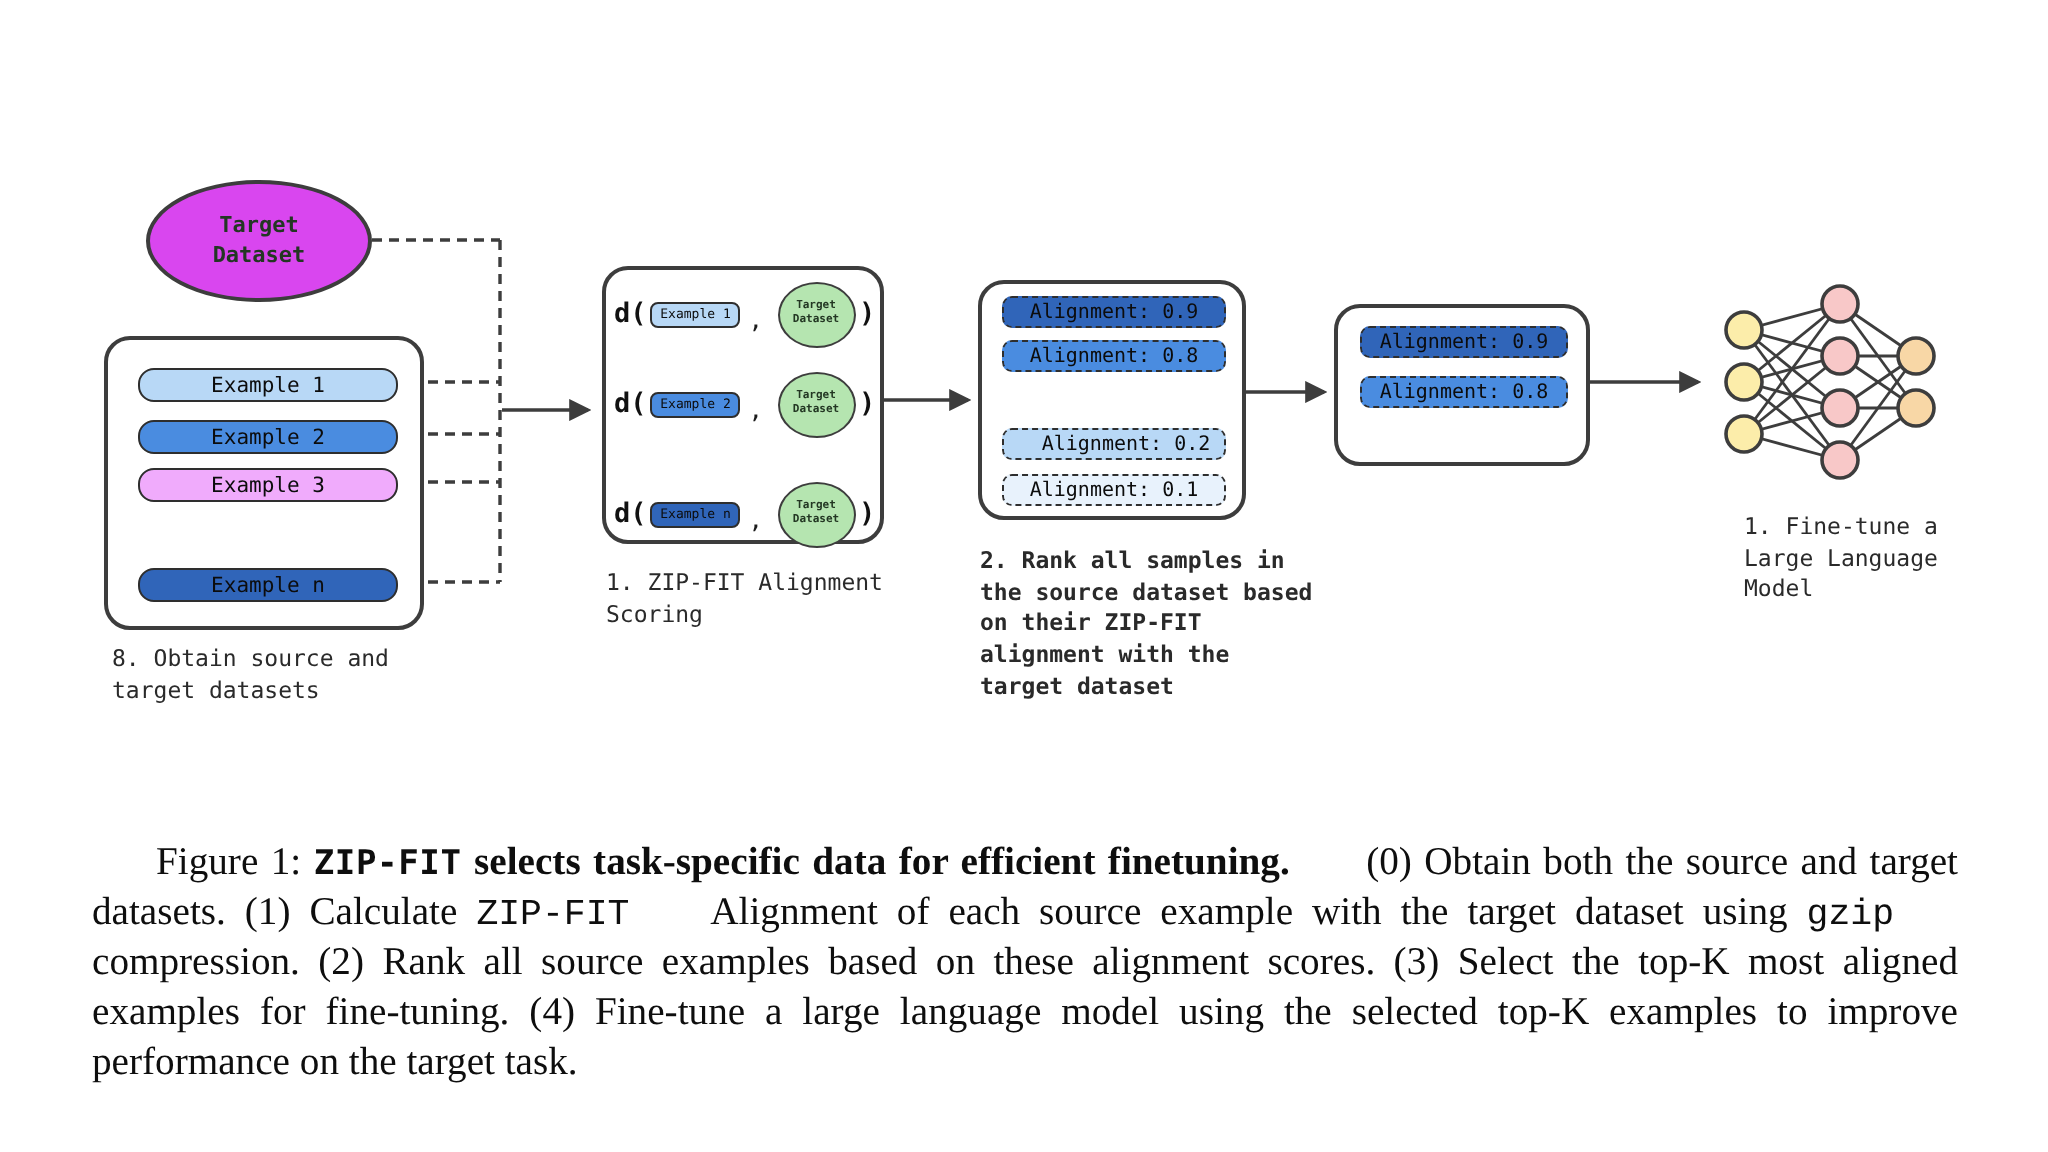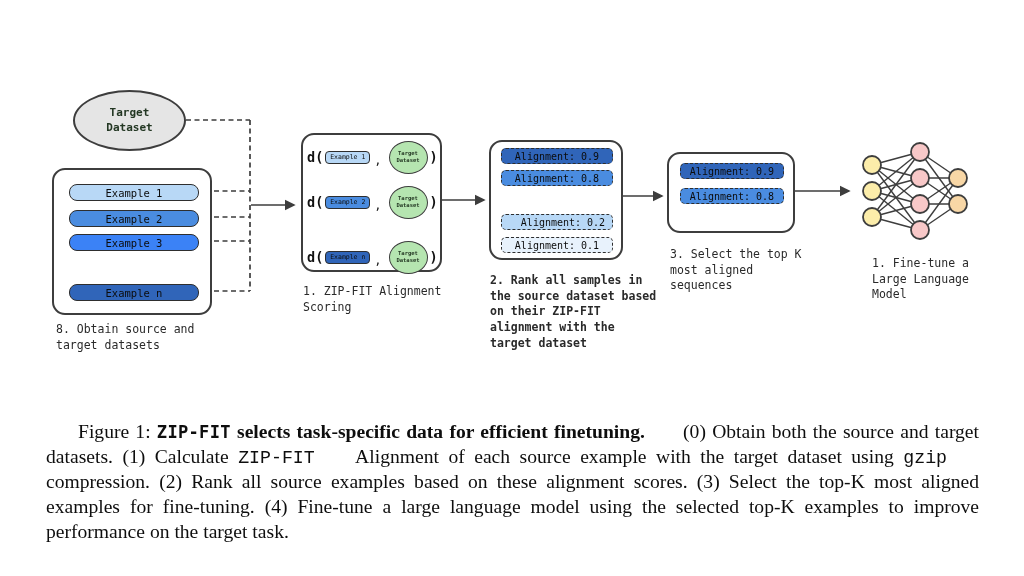--- a/index.html
+++ b/index.html
@@ -90,33 +90,33 @@
         <circle cx="872" cy="217" r="9" fill="#fcedaa" stroke="#3d3d3d" stroke-width="1.8"></circle>
         <circle cx="920" cy="152" r="9" fill="#f8c8c8" stroke="#3d3d3d" stroke-width="1.8"></circle>
         <circle cx="920" cy="178" r="9" fill="#f8c8c8" stroke="#3d3d3d" stroke-width="1.8"></circle>
         <circle cx="920" cy="204" r="9" fill="#f8c8c8" stroke="#3d3d3d" stroke-width="1.8"></circle>
         <circle cx="920" cy="230" r="9" fill="#f8c8c8" stroke="#3d3d3d" stroke-width="1.8"></circle>
         <circle cx="958" cy="178" r="9" fill="#f8d7a6" stroke="#3d3d3d" stroke-width="1.8"></circle>
         <circle cx="958" cy="204" r="9" fill="#f8d7a6" stroke="#3d3d3d" stroke-width="1.8"></circle>
       </g>
   </svg>
 
-  <div class="ellipse big-ellipse" style="background:#e5e5e5">
+  <div class="ellipse big-ellipse" style="background:#d946ef">
     <span class="ml">Target
 Dataset</span>
   </div>
 
   <div class="box" style="left:52px;top:168px;width:160px;height:147px;">
     <div class="pill" style="left: 15px; top: 14px; width: 130px; height: 17px; background-color: rgb(184, 216, 246);">
       <span>Example 1</span>
     </div>
     <div class="pill" style="left: 15px; top: 40px; width: 130px; height: 17px; background-color: rgb(74, 140, 224);">
       <span>Example 2</span>
     </div>
-    <div class="pill" style="left: 15px; top: 64px; width: 130px; height: 17px; background-color: #3b82f6;">
+    <div class="pill" style="left: 15px; top: 64px; width: 130px; height: 17px; background-color: #f0abfc;">
       <span>Example 3</span>
     </div>
     <div class="pill" style="left: 15px; top: 114px; width: 130px; height: 17px; background-color: rgb(48, 101, 185);">
       <span>Example n</span>
     </div>
   </div>
   <div class="step-caption" style="left:56px;top:322px;">8. Obtain source and
 target datasets</div>
 
   <div class="box" style="left:301px;top:133px;width:141px;height:139px;">
@@ -169,23 +169,20 @@
 target dataset</div>
 
   <div class="box" style="left:667px;top:152px;width:128px;height:81px;">
     <div class="pill dashed-pill" style="left: 11px; top: 9px; width: 104px; height: 16px; background-color: rgb(48, 101, 185);">
       <span>Alignment: 0.9</span>
     </div>
     <div class="pill dashed-pill" style="left: 11px; top: 34px; width: 104px; height: 16px; background-color: rgb(74, 140, 224);">
       <span>Alignment: 0.8</span>
     </div>
   </div>
-  <div class="step-caption" style="left:670px;top:247px;">3. Select the top K
-most aligned
-sequences</div>
 
   <div class="step-caption" style="left:872px;top:256px;">1. Fine-tune a
 Large Language
 Model</div>
 
   <p class="fig-caption"><span class="seg-serif">Figure 1: </span><span class="seg-mono-bold">ZIP-FIT</span><span class="seg-serif-bold"> selects task-specific data for efficient finetuning.</span><span class="seg-serif"> (0) Obtain both the source and target datasets.  (1) Calculate </span><span class="seg-mono">ZIP-FIT</span><span class="seg-serif"> Alignment of each source example with the target dataset using </span><span class="seg-mono">gzip</span><span class="seg-serif"> compression.  (2) Rank all source examples based on these alignment scores. (3) Select the top-K most aligned examples for fine-tuning.  (4) Fine-tune a large language model using the selected top-K examples to improve performance on the target task.</span></p>
 
 </div>
 
 </body></html>

